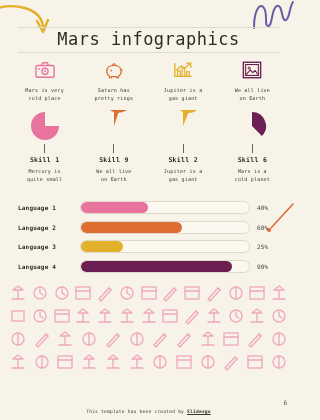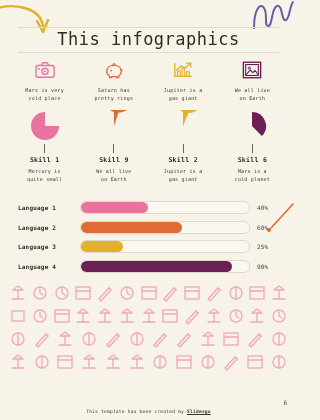--- a/index.html
+++ b/index.html
@@ -101,21 +101,21 @@
   </div>
 
   <div class="deco deco-line-r">
     <svg width="30" height="44" viewBox="0 0 30 44">
       <path d="M6 30 L28 6" fill="none" stroke="#dd6d33" stroke-width="1.6" stroke-linecap="round"></path>
       <circle cx="4" cy="32" r="2" fill="#dd6d33"></circle>
     </svg>
   </div>
 
   <div class="rule rule-top"></div>
-  <div class="title">This infographics</div>
+  <div class="title">Mars infographics</div>
   <div class="rule rule-bottom"></div>
 
   <div class="icon-row">
 
     <div class="icon-cell">
       <div class="glyph">
         <svg width="22" height="20" viewBox="0 0 24 22">
           <rect x="2" y="6" width="20" height="13" rx="2" fill="none" stroke="#e8739f" stroke-width="1.5"></rect>
           <path d="M8 6 L9.5 3 H14.5 L16 6" fill="none" stroke="#e8739f" stroke-width="1.5" stroke-linejoin="round"></path>
           <circle cx="12" cy="12.5" r="3.4" fill="none" stroke="#e8739f" stroke-width="1.5"></circle>

